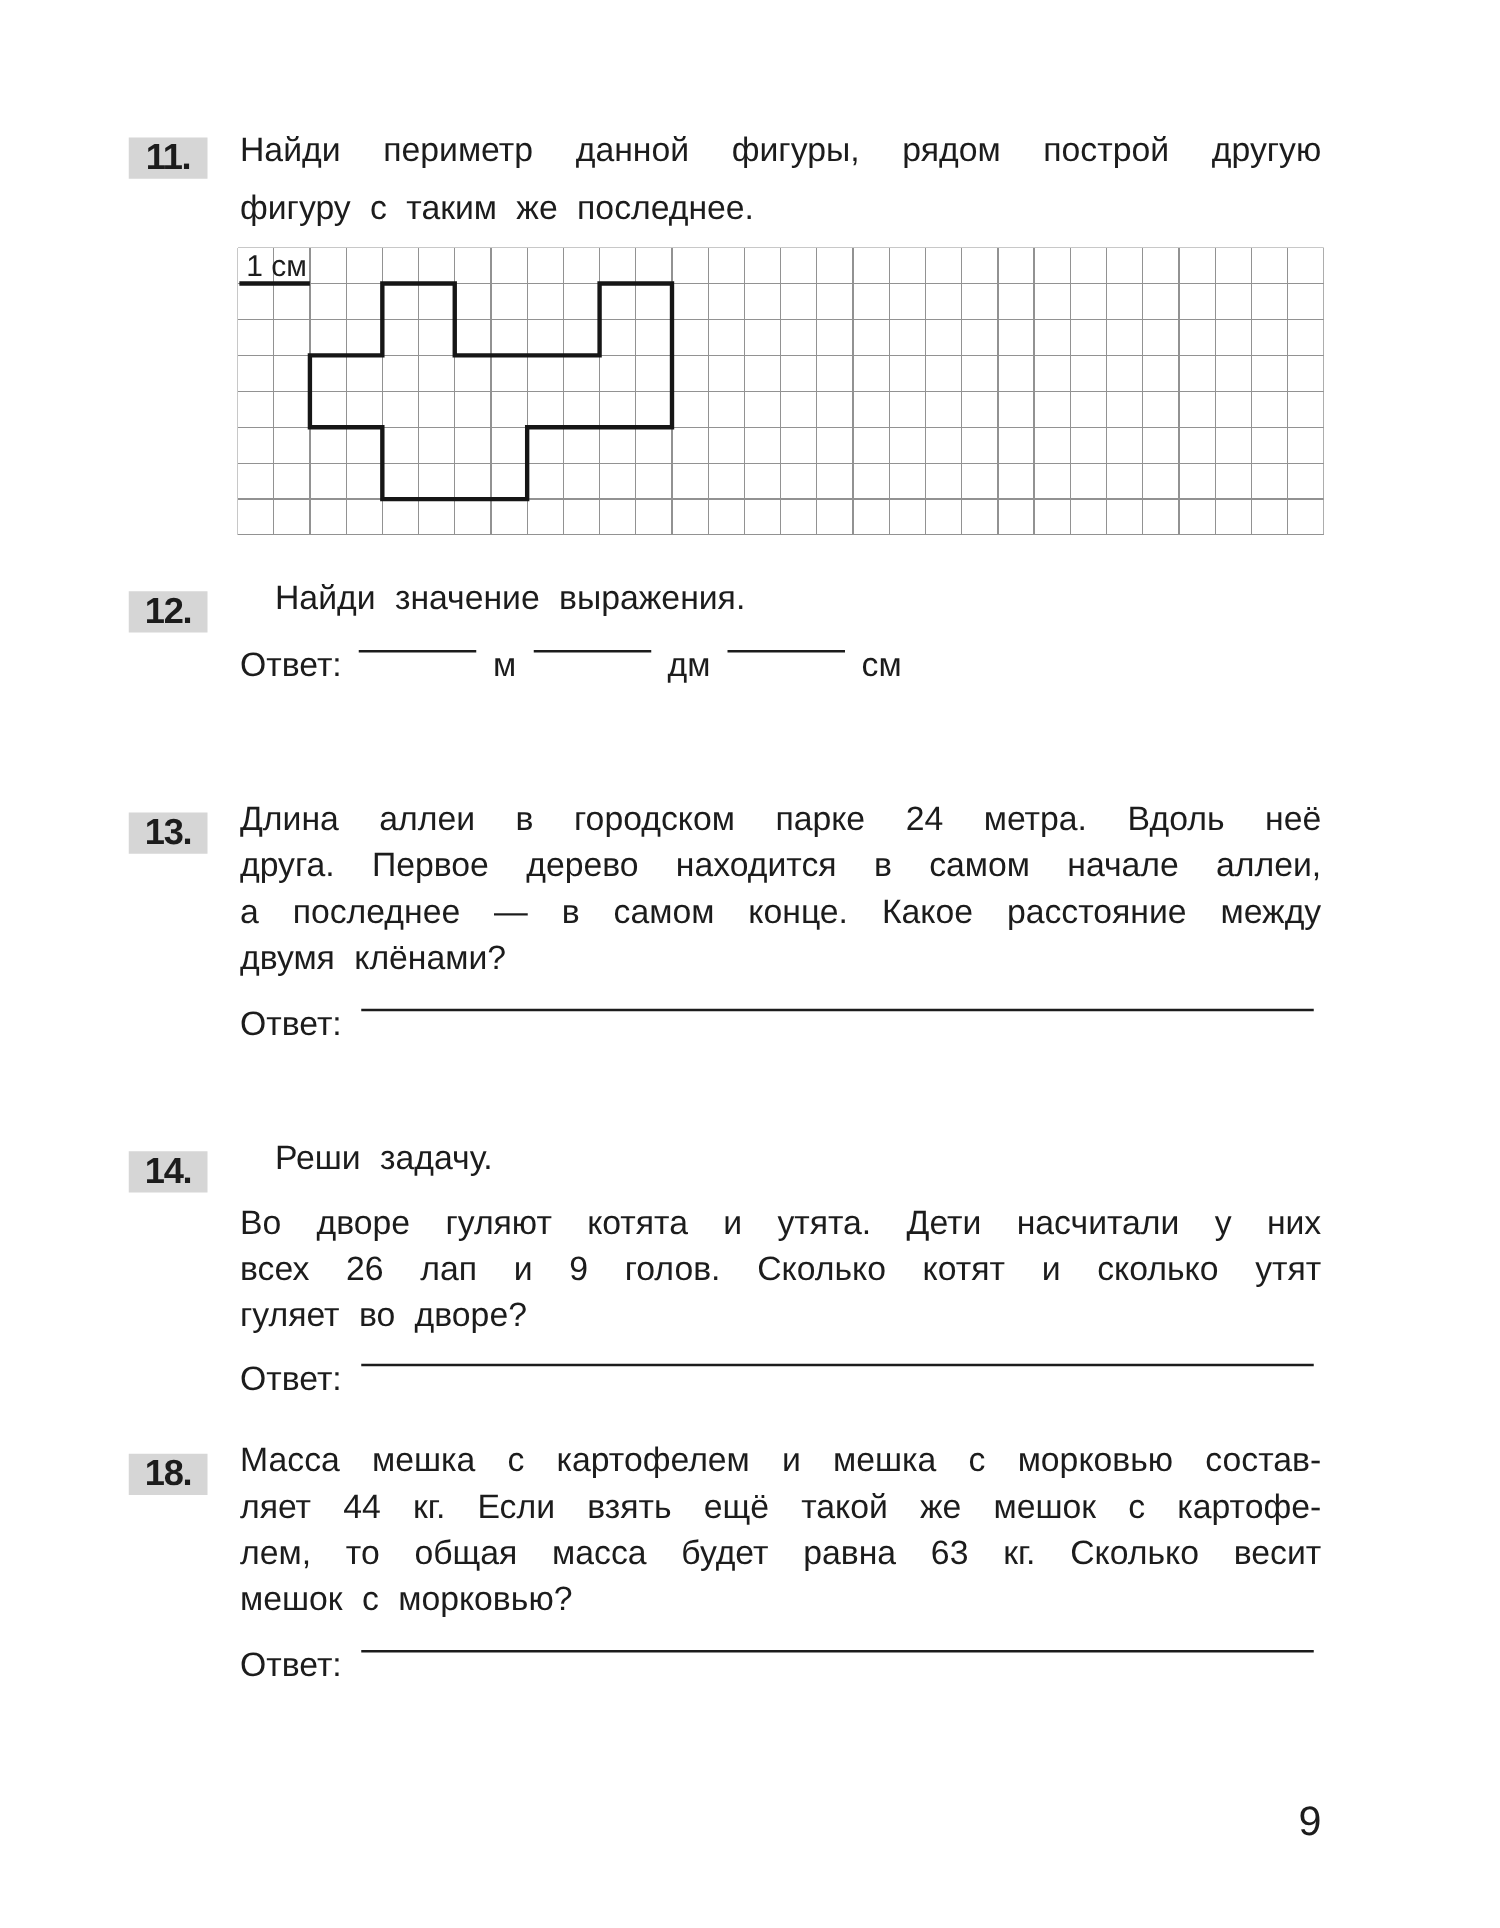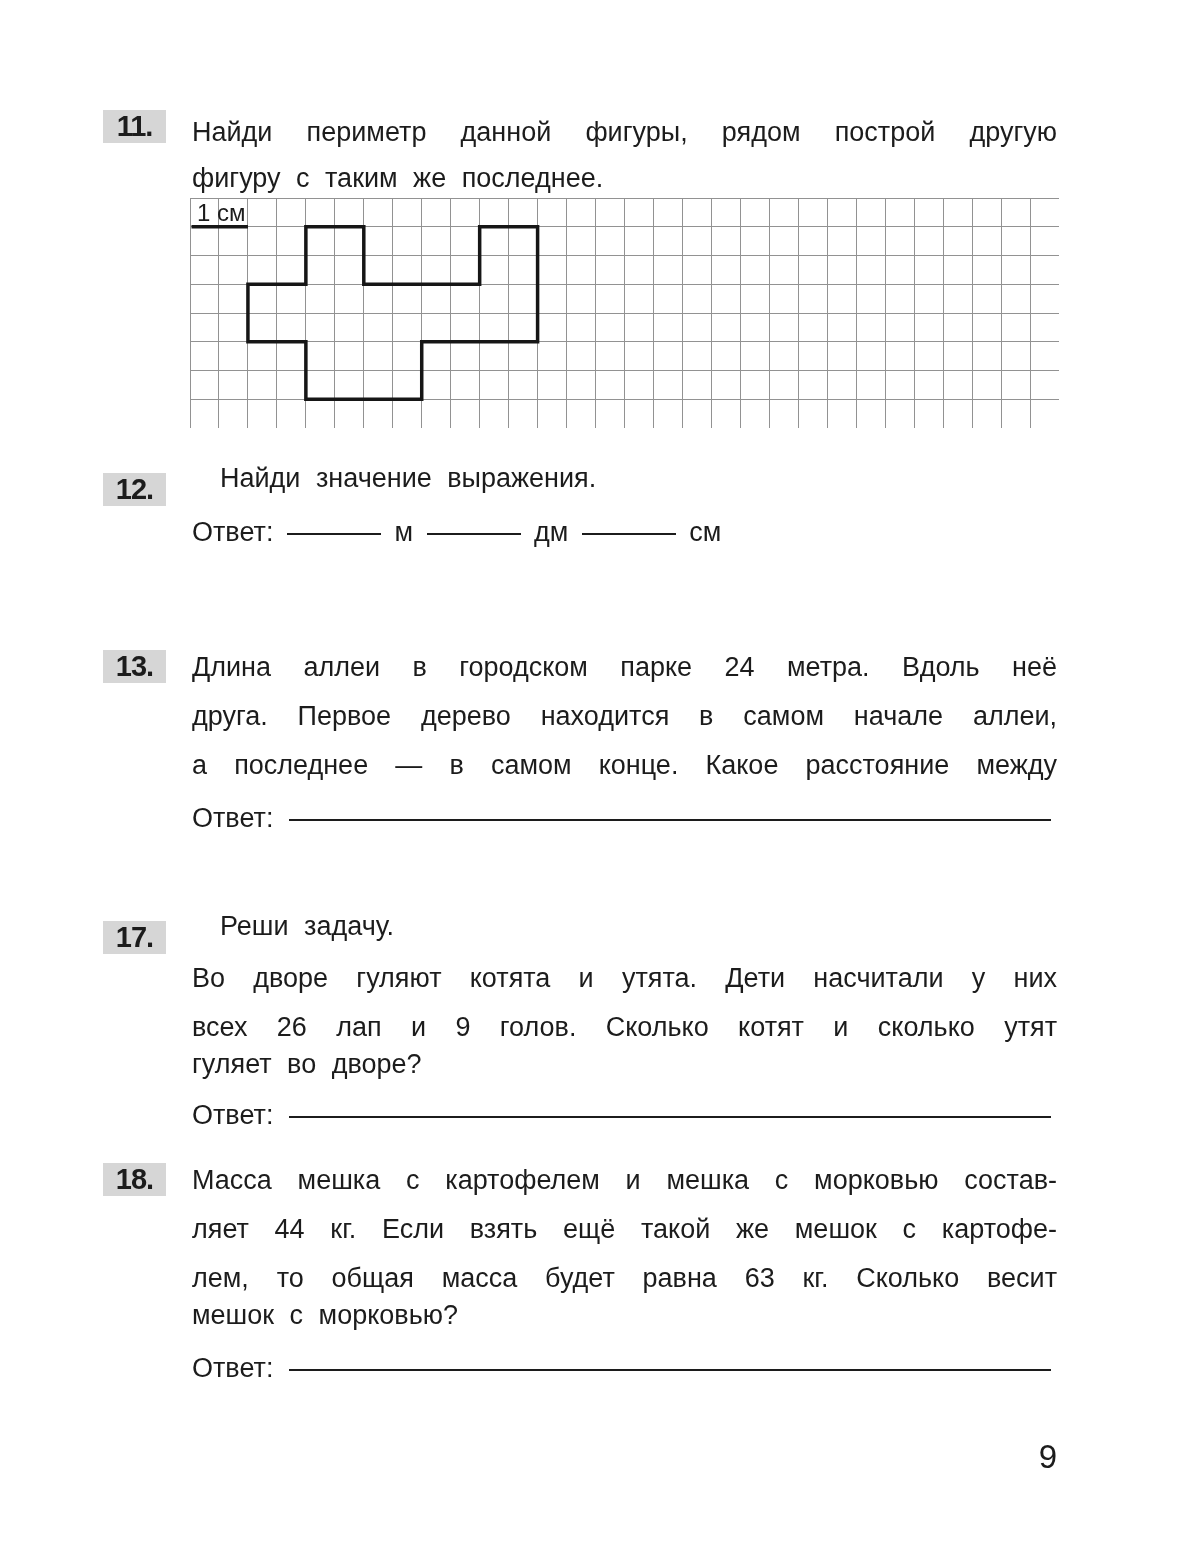--- a/index.html
+++ b/index.html
@@ -12,26 +12,26 @@
   }
   .problem{position:absolute;left:103px;width:954px;}
   .badge{
     position:absolute;left:0;top:1px;width:63px;height:33px;
     background:var(--badge-bg,#d6d6d6);
     font-weight:bold;font-size:29px;line-height:33px;text-align:center;
     color:var(--text,#1c1c1c);letter-spacing:-1px;margin-top:12px;
   }
   .ptext{margin-left:89px;font-size:27px;line-height:37px;}
   .ptext.wide{line-height:46px;}
-  .jline{text-align:justify;text-align-last:justify;word-spacing:6px;margin-top:12px;}
+  .jline{text-align:justify;text-align-last:justify;word-spacing:6px;}
   .lline{text-align:left;word-spacing:8px;}
   .title-line{word-spacing:8px;margin-left:28px;}
   .expr{display:flex;align-items:flex-end;margin-top:21px;word-spacing:10px;white-space:nowrap;}
   .expr .fill{flex:1;border-bottom:3px solid #1c1c1c;margin:0 2px 5px 16px;height:6px;}
-  .answer{display:flex;align-items:center;margin-top:17px;}
+  .answer{display:flex;align-items:flex-start;margin-top:17px;}
   .answer .lbl{flex:none;}
   .blank{border-bottom:2px solid #1c1c1c;height:6px;margin-bottom:3px;}
   .blank.fixed{width:94px;margin-left:14px;margin-right:13px;flex:none;}
   .blank.grow{flex:1;margin-left:16px;margin-right:6px;}
   .unit{flex:none;}
   .gridwrap{position:absolute;left:190px;top:198px;width:869px;height:230px;}
   svg text{font-family:"Liberation Sans","DejaVu Sans",sans-serif;}
   .pagenum{position:absolute;left:1018px;top:1438px;width:60px;text-align:center;font-size:33px;}
   .para{margin-top:15px;}
 </style>
@@ -111,29 +111,30 @@
     </div>
   </div>
 </section>
 
 <section class="problem" style="top:637px">
   <div class="badge">13.</div>
   <div class="ptext">
     <div class="jline">Длина аллеи в городском парке 24 метра. Вдоль неё</div>
     <div class="jline">друга. Первое дерево находится в самом начале аллеи,</div>
     <div class="jline">а последнее — в самом конце. Какое расстояние между</div>
+    <div class="lline">двумя клёнами?</div>
     <div class="answer" style="margin-top:16px">
       <span class="lbl">Ответ:</span>
       <div class="blank grow"></div>
     </div>
   </div>
 </section>
 
 <section class="problem" style="top:908px">
-  <div class="badge">17.</div>
+  <div class="badge">14.</div>
   <div class="ptext">
     <div class="title-line">Реши задачу.</div>
     <div class="para">
       <div class="jline">Во дворе гуляют котята и утята. Дети насчитали у них</div>
       <div class="jline">всех 26 лап и 9 голов. Сколько котят и сколько утят</div>
       <div class="lline">гуляет во дворе?</div>
     </div>
     <div class="answer" style="margin-top:14px">
       <span class="lbl">Ответ:</span>
       <div class="blank grow"></div>

